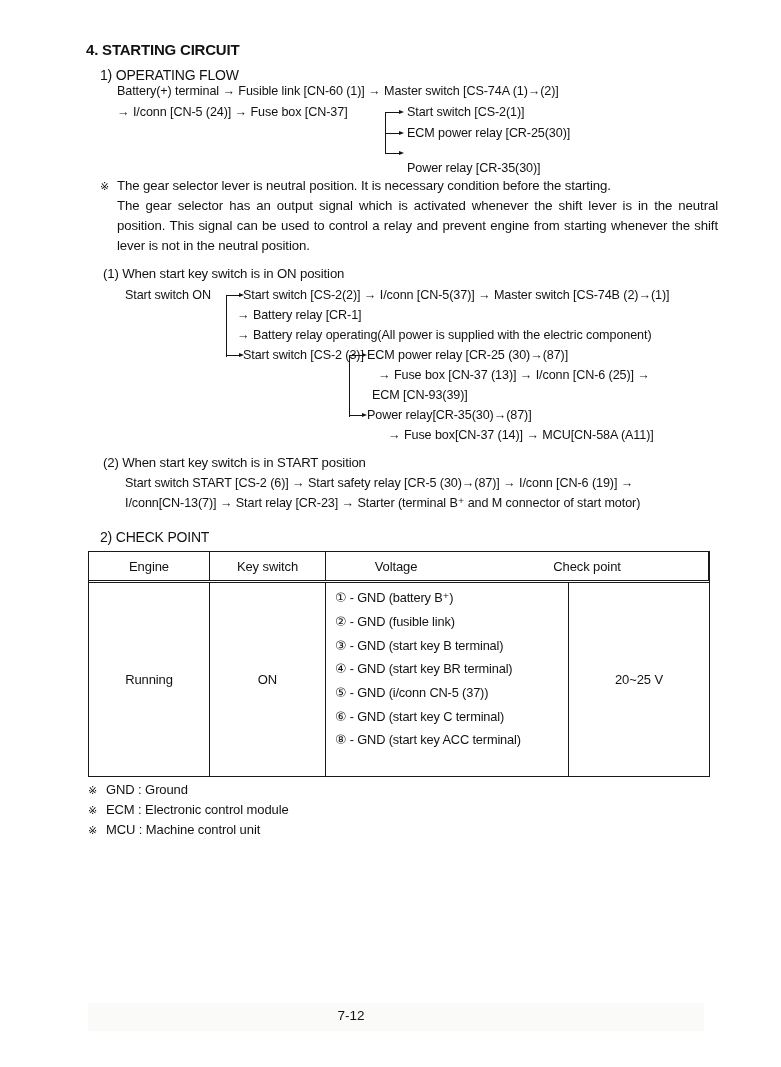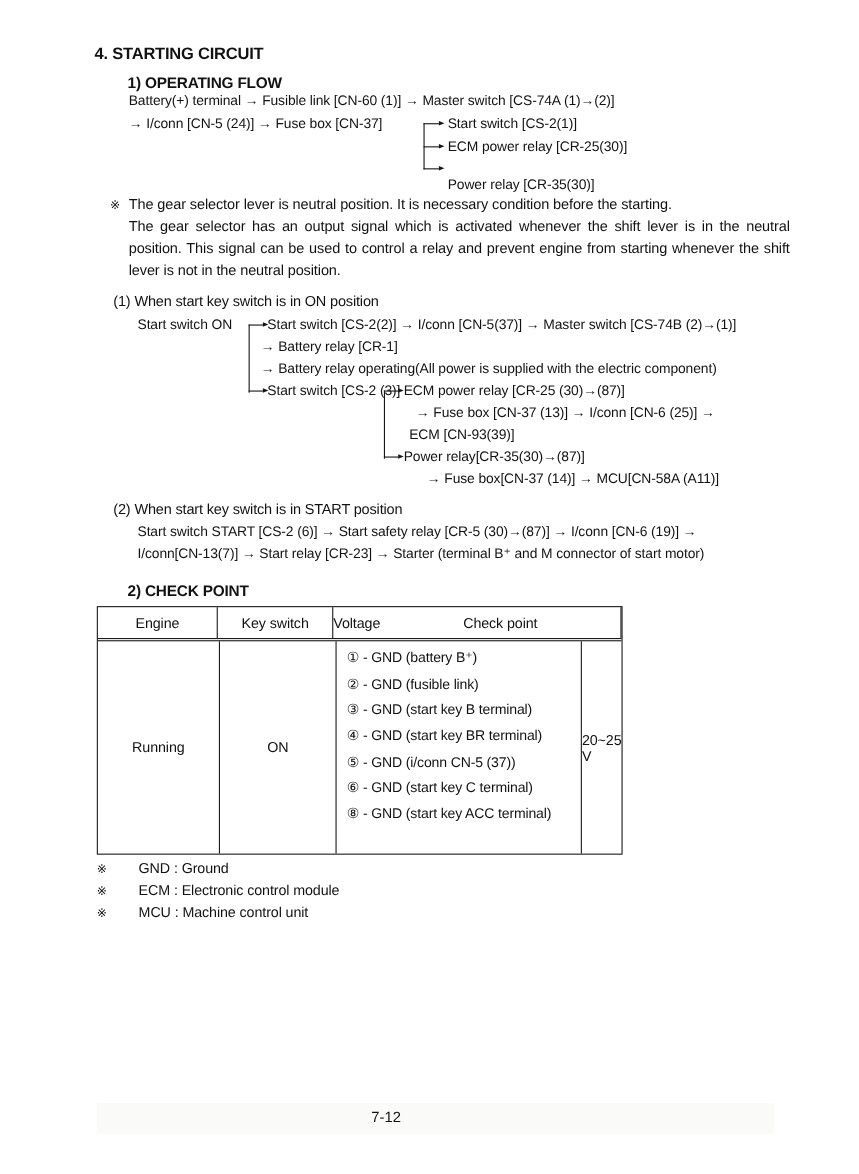--- a/index.html
+++ b/index.html
@@ -3,48 +3,48 @@
 <meta charset="utf-8">
 <style>
   html,body{margin:0;padding:0;}
   body{
     width:781px;height:1067px;background:#ffffff;position:relative;
     font-family:"Liberation Sans","DejaVu Sans",sans-serif;color:#121212;
     overflow:hidden;
   }
   .abs{position:absolute;white-space:nowrap;}
   .h1{font-size:15px;font-weight:bold;letter-spacing:-0.2px;text-align:right;}
-  .h2{font-size:14px;font-weight:bold;letter-spacing:-0.2px;margin-left:16px;}
+  .h2{font-size:14px;font-weight:normal;letter-spacing:-0.2px;}
   .h3{font-size:13.2px;letter-spacing:-0.15px;}
   .t{font-size:12.6px;letter-spacing:-0.1px;line-height:15px;}
   .note{font-size:13.2px;letter-spacing:-0.1px;line-height:20px;}
   .just{white-space:normal;text-align:justify;}
   .mark{font-size:11px;}
   .vline{position:absolute;width:1.3px;background:#151515;}
   .harrow{position:absolute;height:1.3px;background:#151515;}
   .harrow::after{
     content:"";position:absolute;right:-5px;top:-2.2px;
     border-left:5.5px solid #151515;border-top:2.8px solid transparent;border-bottom:2.8px solid transparent;
   }
   
-  .ctable{position:absolute;left:88px;top:551px;width:478px;border:1.5px solid #1a1a1a;box-sizing:border-box;}
+  .ctable{position:absolute;left:88px;top:551px;width:622px;border:1.5px solid #1a1a1a;box-sizing:border-box;}
   .trow{display:flex;}
   .thead{height:28px;border-bottom:3px double #1a1a1a;}
   .tbodyr{height:193px;}
   .tc{box-sizing:border-box;}
   .c1{width:121px;border-right:1px solid #1a1a1a;}
   .c2{width:116px;border-right:1px solid #1a1a1a;}
   .c3{width:243px;border-right:1px solid #1a1a1a;}
   .c4{flex:1;}
   .cellc{display:flex;align-items:center;justify-content:center;font-size:13px;letter-spacing:-0.1px;}
   .cp{padding-top:3px;}
   .cpline{height:23.7px;display:flex;align-items:center;padding-left:9px;font-size:12.8px;letter-spacing:-0.15px;}
   .fn{position:absolute;left:88px;display:flex;align-items:baseline;}
   .fnm{font-size:11px;width:18px;}
-  .fnt{font-size:13px;letter-spacing:-0.1px;margin-left:20px;}
+  .fnt{font-size:13px;letter-spacing:-0.1px;}
   .pgband{position:absolute;left:88px;top:1003px;width:616px;height:28px;background:#fafaf8;}
   .pageno{position:absolute;left:0;top:1008px;width:702px;text-align:center;font-size:13.5px;}
 </style>
 </head>
 <body>
 
 <div>
 
   <div class="abs h1" style="left:86px;top:41px">4. STARTING CIRCUIT</div>
 

